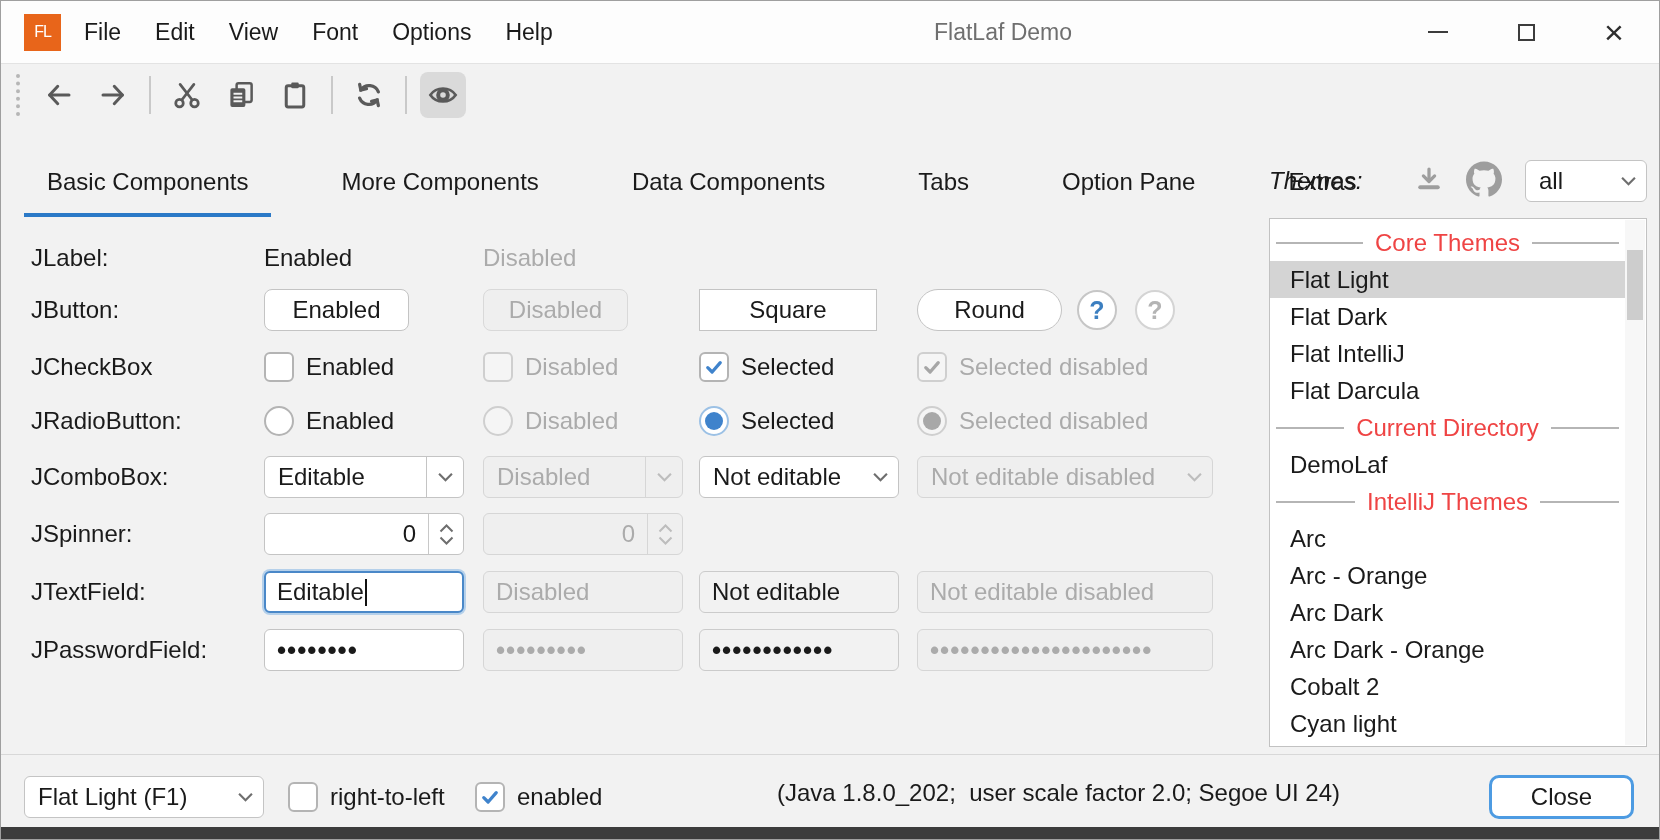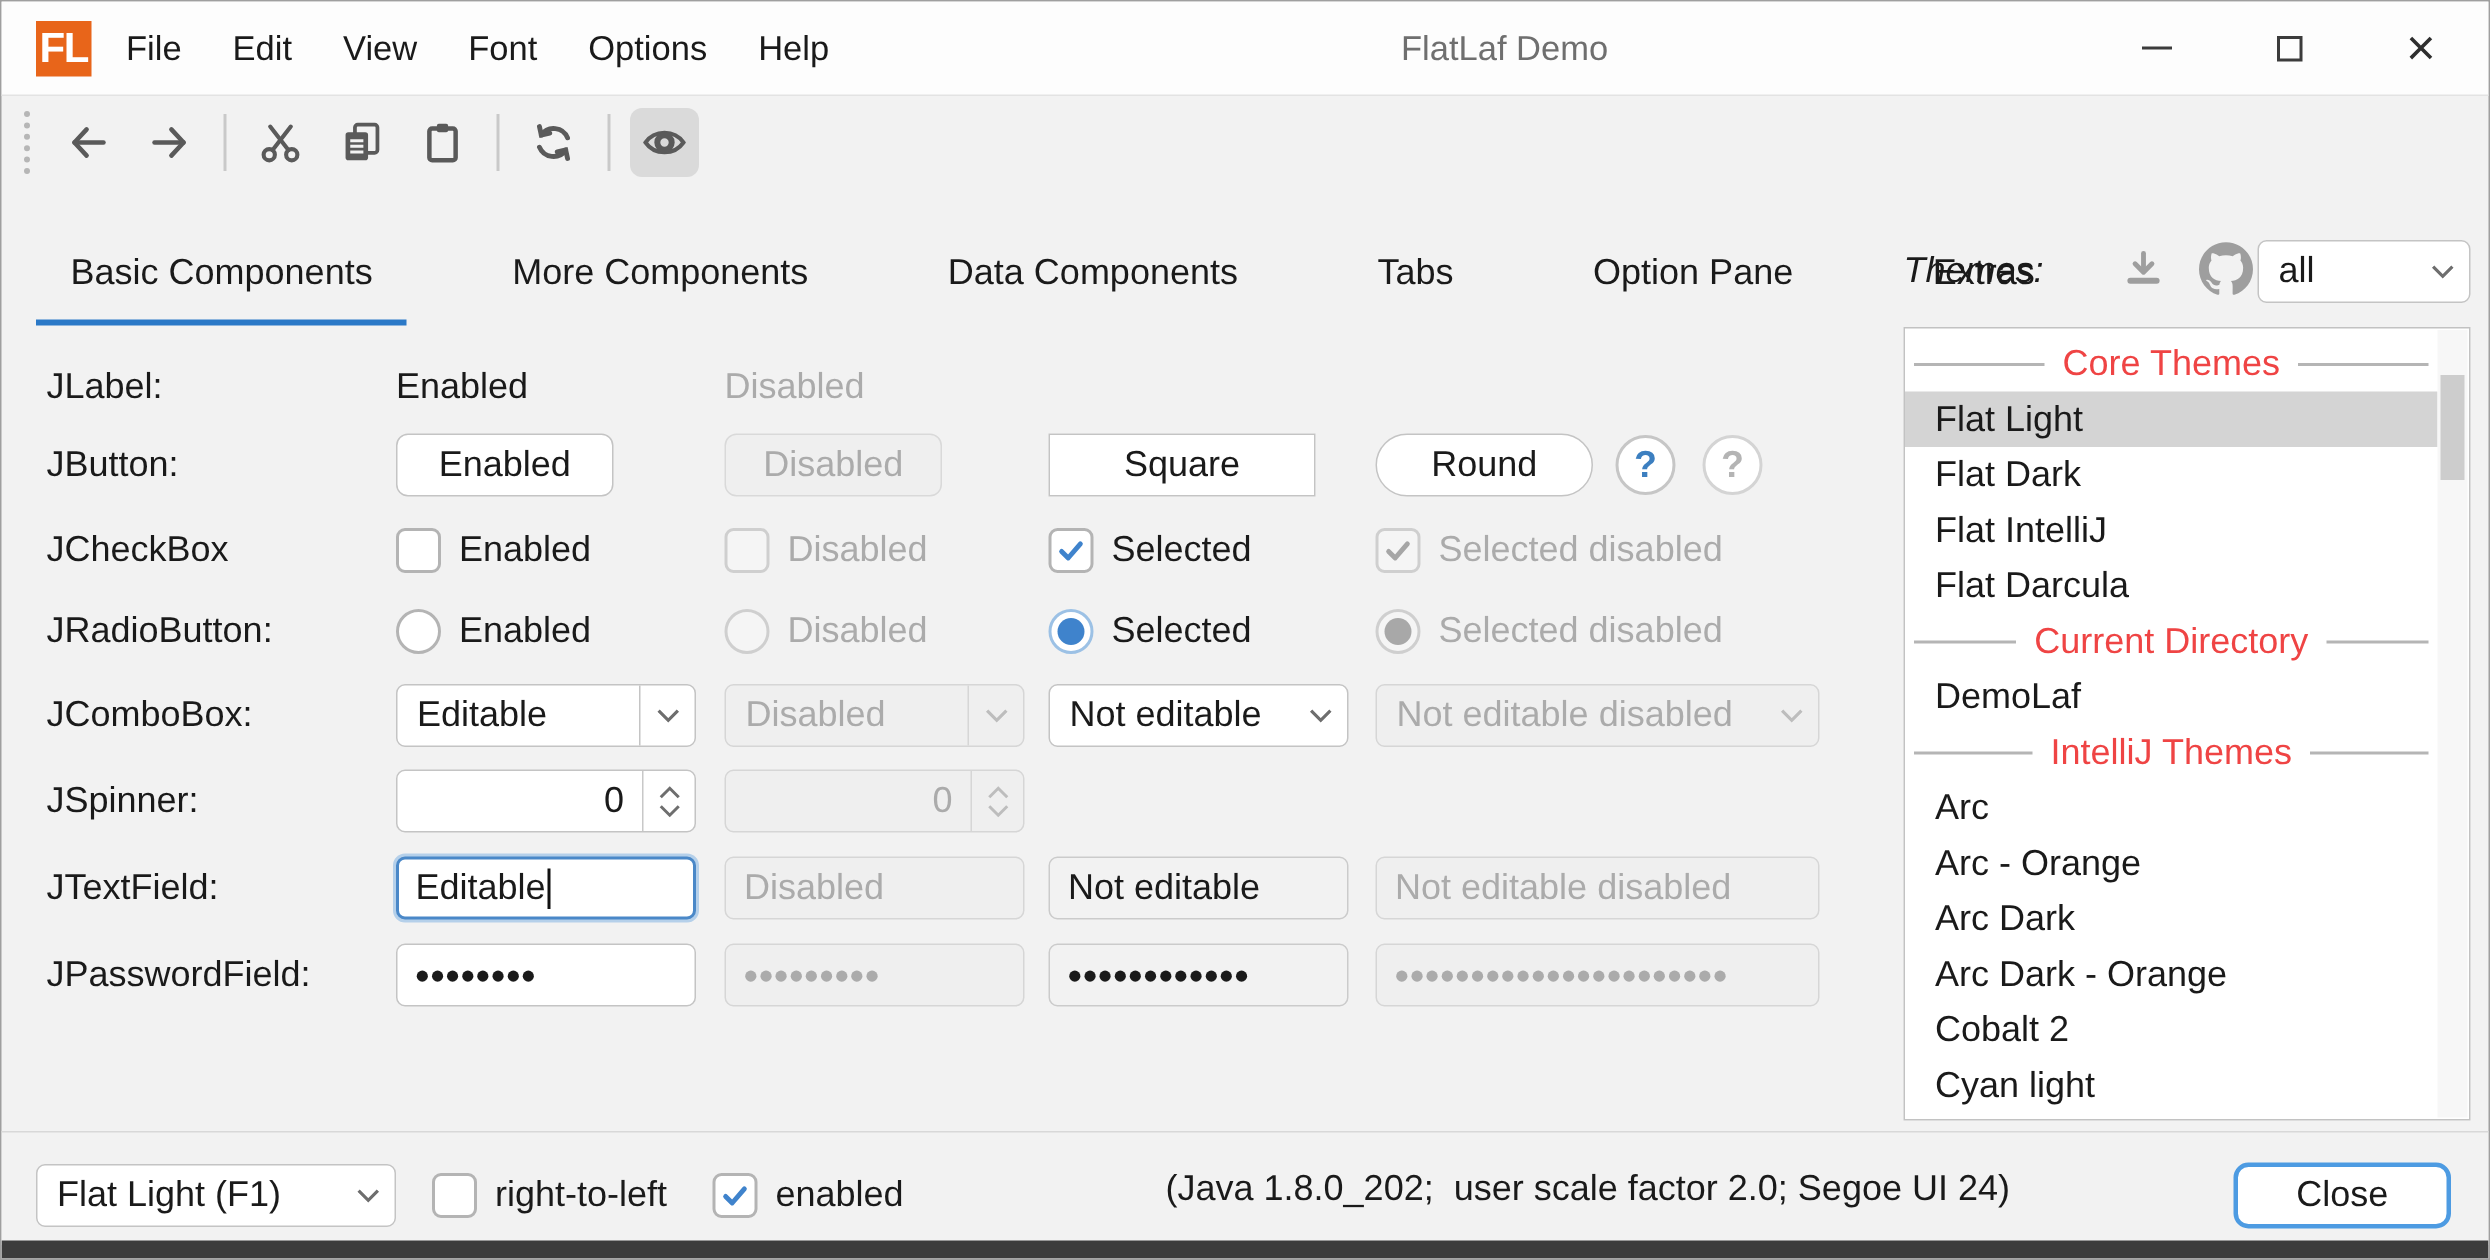--- a/index.html
+++ b/index.html
@@ -3,22 +3,22 @@
 <meta charset="utf-8">
 <style>
   html,body{margin:0;padding:0;background:#cfcfcf;}
   .window{position:relative;width:1660px;height:840px;background:#f2f2f2;
     border:1px solid #9f9f9f;box-sizing:border-box;overflow:hidden;
     font-family:"Liberation Sans",sans-serif;color:#1a1a1a;}
   
   .titlebar{position:absolute;top:0;left:0;right:0;height:62px;background:#fdfdfd;
     border-bottom:1px solid #e3e3e3;display:flex;align-items:center;}
   .logo{margin-left:23px;width:37px;height:37px;background:#e8651a;color:#fff;
-    display:flex;align-items:center;justify-content:center;font-weight:bold;
-    font-size:28px;letter-spacing:-1px;flex:0 0 auto;text-align:right;}
+    display:flex;align-items:center;justify-content:center;font-weight:normal;
+    font-size:16px;letter-spacing:-1px;flex:0 0 auto;text-align:right;}
   .menubar{display:flex;margin-left:6px;}
   .menu-item{padding:0 17px;font-size:23px;line-height:60px;cursor:default;}
   .win-title{position:absolute;left:933px;top:0;line-height:62px;font-size:23px;color:#6f6f6f;}
   .win-controls{position:absolute;right:21px;top:0;height:62px;display:flex;gap:40px;align-items:center;}
   .win-btn{width:48px;height:48px;display:flex;align-items:center;justify-content:center;color:#3c3c3c;}
   .glyph-min{width:20px;height:2px;background:#3c3c3c;}
   .glyph-max{width:17px;height:17px;border:2px solid #3c3c3c;box-sizing:border-box;}
   .glyph-close{font-size:34px;line-height:34px;color:#2e2e2e;}
   
   .toolbar{position:absolute;top:63px;left:0;right:0;height:62px;display:flex;align-items:center;}
@@ -36,21 +36,21 @@
   .themes-label{font-size:24px;font-style:italic;}
   .icon-dl{margin-left:52px;color:#9e9e9e;}
   .icon-gh{margin-left:22px;color:#9e9e9e;}
   .combo{position:relative;background:#fff;border:1px solid #c4c4c4;border-radius:6px;
     height:42px;box-sizing:border-box;display:flex;align-items:center;font-size:24px;}
   .combo .val{flex:1;padding-left:13px;white-space:nowrap;overflow:hidden;}
   .combo .arrow{width:36px;height:100%;display:flex;align-items:center;justify-content:center;color:#6e6e6e;flex:0 0 auto;}
   .combo.editable .arrow{border-left:1px solid #c4c4c4;}
   .combo.disabled{background:#efefef;border-color:#d6d6d6;color:#ababab;}
   .combo.disabled .arrow{color:#bdbdbd;border-color:#d6d6d6;}
-  .themes-filter{margin-left:auto;width:142px;}
+  .themes-filter{margin-left:auto;width:122px;}
   .theme-list{position:absolute;left:1268px;top:217px;width:378px;height:529px;background:#fff;
     border:1px solid #c2c2c2;box-sizing:border-box;overflow:hidden;padding-top:5px;}
   .theme-item{height:37px;line-height:37px;font-size:24px;padding-left:20px;margin-right:21px;white-space:nowrap;}
   .theme-item.selected{background:#d4d4d4;}
   .theme-sep{height:37px;display:flex;align-items:center;color:#ef4444;font-size:24px;
     padding:0 6px;margin-right:21px;}
   .theme-sep .ln{flex:1;height:2px;background:#b5b5b5;}
   .theme-sep .lbl{padding:0 12px;white-space:nowrap;}
   .tl-scroll{position:absolute;top:1px;right:1px;bottom:1px;width:20px;background:#f7f7f7;}
   .tl-thumb{position:absolute;top:30px;left:2px;width:16px;height:70px;background:#cdcdcd;}

